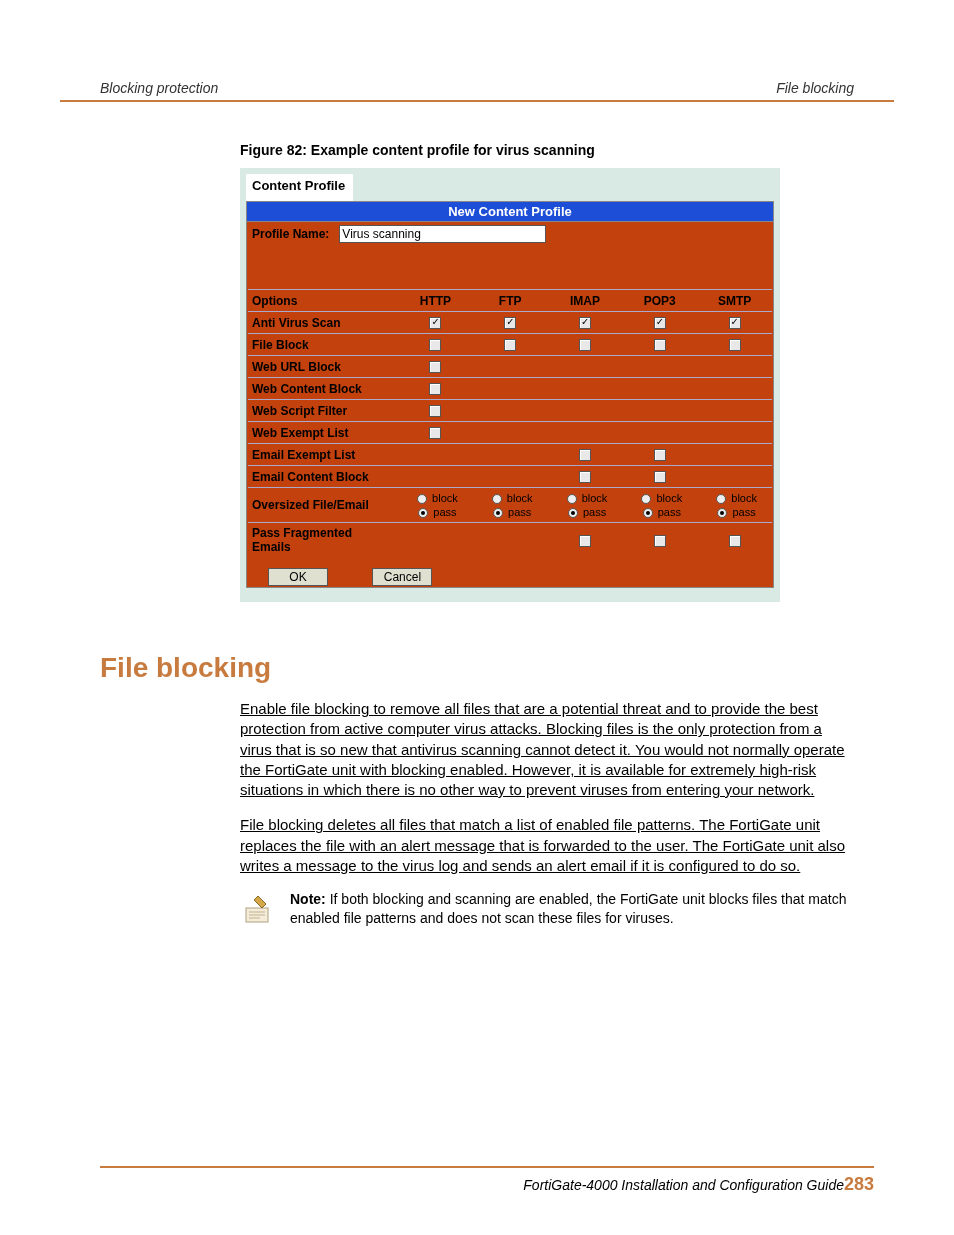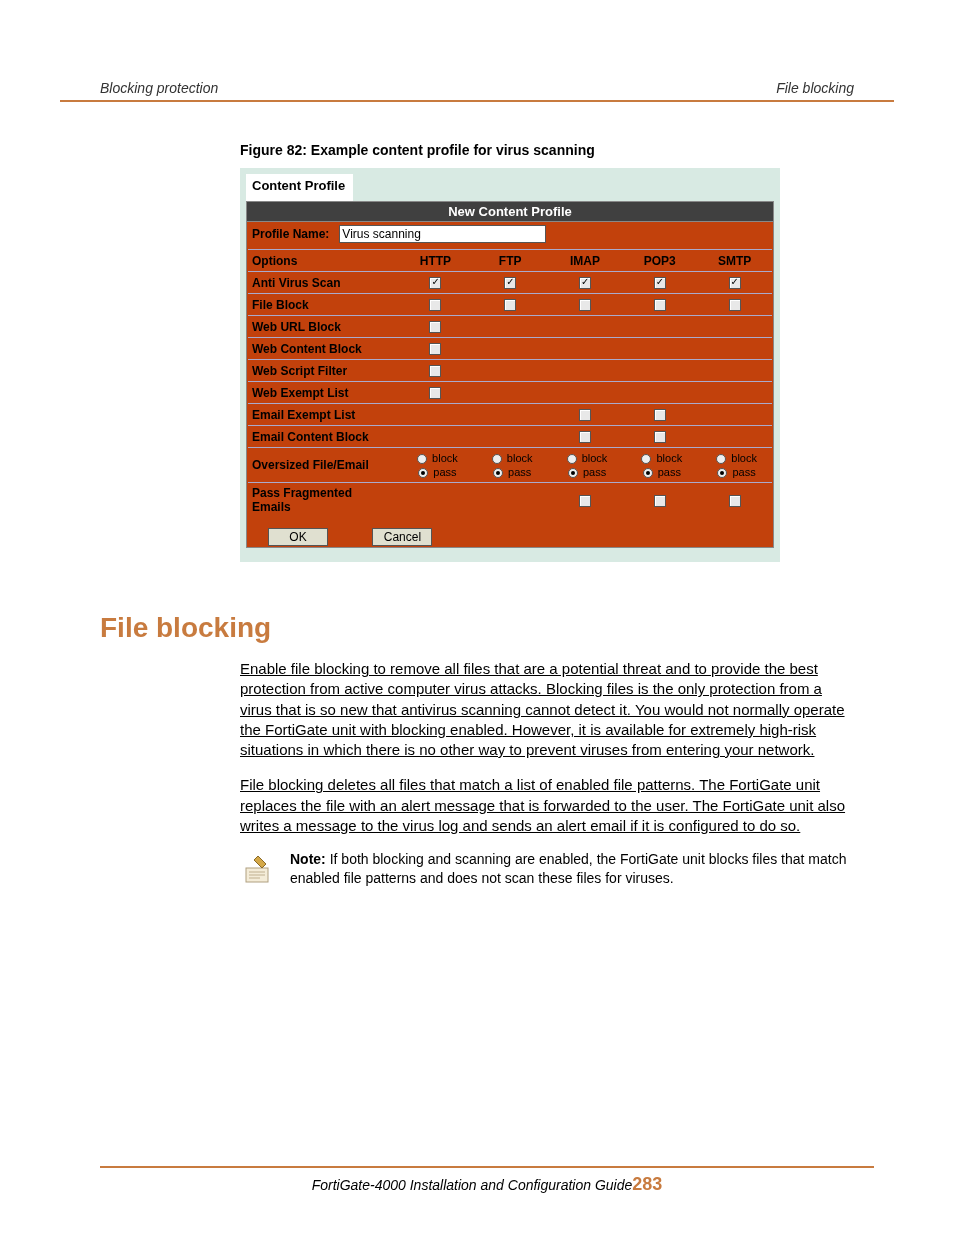--- a/index.html
+++ b/index.html
@@ -40,21 +40,21 @@
   }
   .profile-tab {
     font-weight: bold;
     font-size: 13px;
     padding: 4px 8px 8px 6px;
     background: #ffffff;
     display: inline-block;
     position: relative;
   }
   .new-profile-header {
-    background: #404040;
+    background: #1d4ed8;
     color: #fff;
     font-weight: bold;
     text-align: center;
     font-size: 13px;
     padding: 2px;
     border: 1px solid #888;
   }
   .inner-panel {
     border: 1px solid #888;
     border-top: none;
@@ -74,20 +74,21 @@
     font-size: 12px;
     padding: 1px 2px;
     width: 207px;
     border: 1px solid #555;
     background: #fff;
   }
   table.options {
     width: 100%;
     border-collapse: collapse;
     font-size: 12px;
+    margin-top: 40px;
   }
   table.options th, table.options td {
     border-top: 1px solid #aac;
     padding: 3px 4px;
     text-align: center;
     vertical-align: middle;
     height: 22px;
   }
   table.options th {
     font-weight: bold;
@@ -179,21 +180,21 @@
     color: #b89868;
   }
   .footer {
     position: absolute;
     bottom: 40px;
     left: 100px;
     right: 80px;
     border-top: 2px solid #c87b3f;
     padding-top: 6px;
     display: flex;
-    justify-content: center;
+    justify-content: flex-end;
     align-items: baseline;
   }
   .footer-title { font-style: italic; font-size: 14px; }
   .page-num { color: #c87b3f; font-weight: bold; font-size: 18px; }
 </style>
 </head>
 <body>
 
 <div class="page">
 

